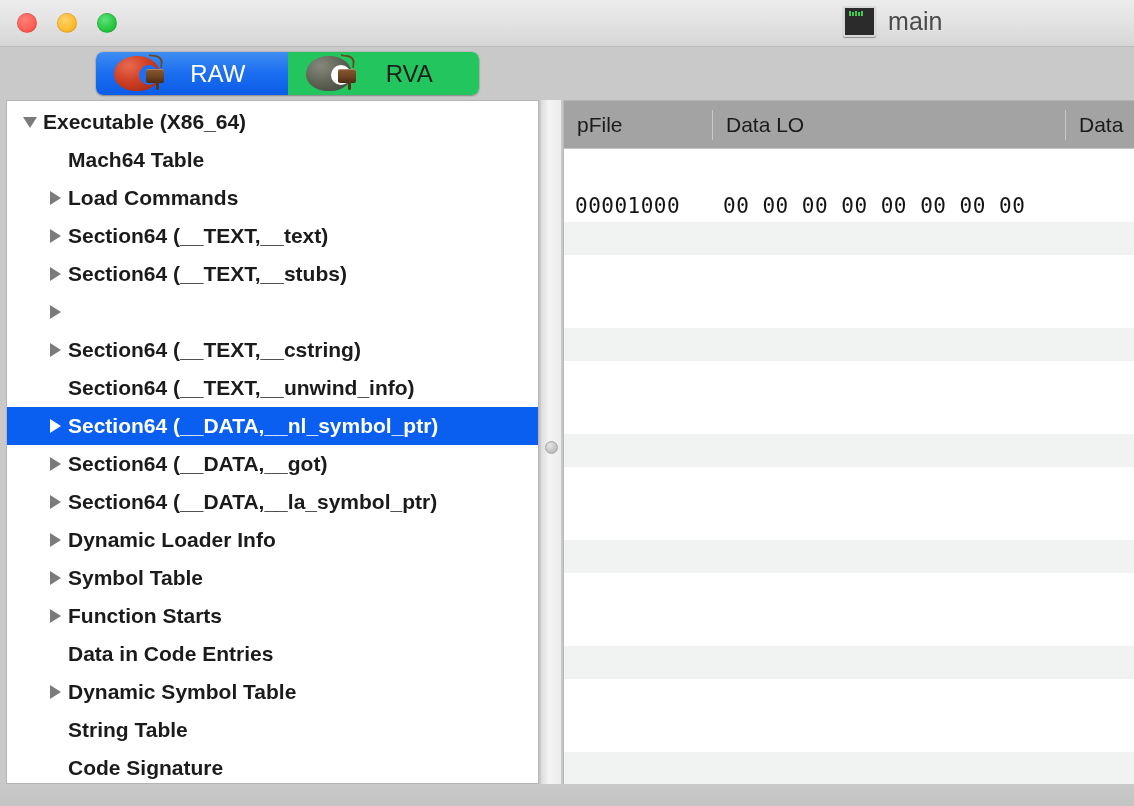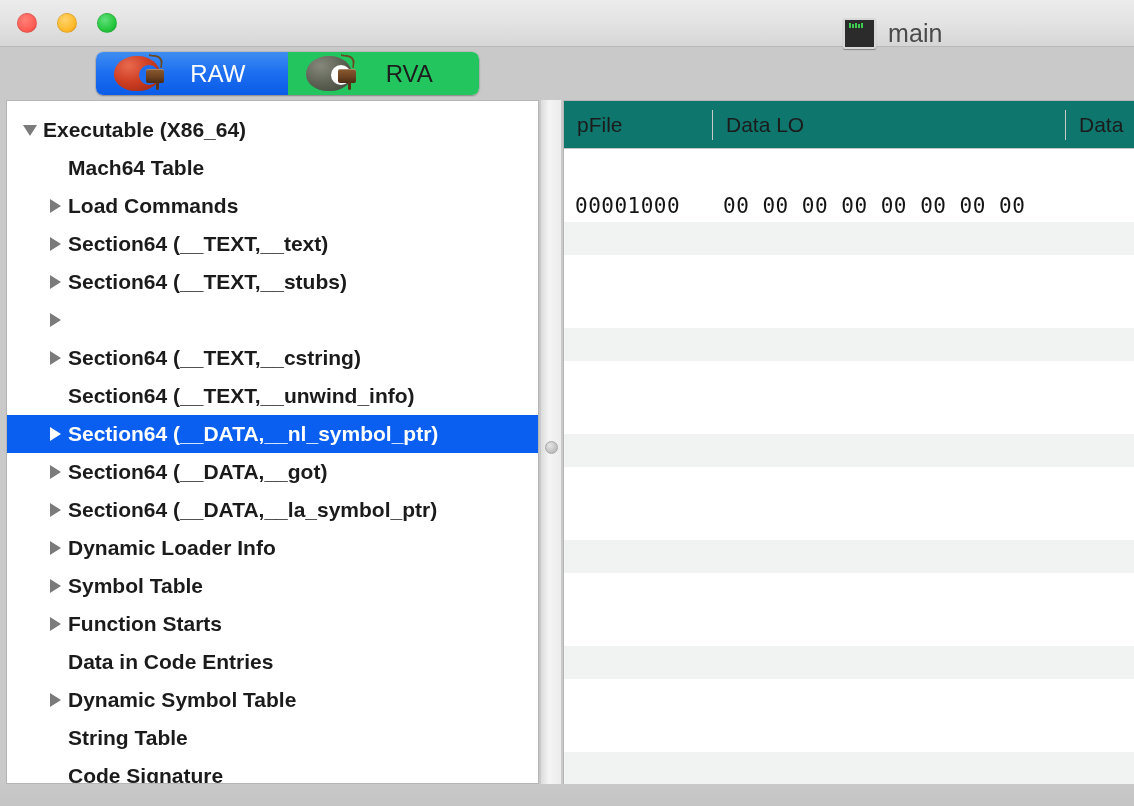--- a/index.html
+++ b/index.html
@@ -45,21 +45,21 @@
     border-radius: 50%;
     box-sizing: border-box;
   }
   .light.close  { background: radial-gradient(circle at 38% 32%, #ff8077 0%, #ff5f57 60%, #e8483f 100%); border: 1px solid rgba(0,0,0,.10); }
   .light.min    { background: radial-gradient(circle at 38% 32%, #ffd26b 0%, #febc2e 60%, #eda01b 100%); border: 1px solid rgba(0,0,0,.10); }
   .light.max    { background: radial-gradient(circle at 38% 32%, #5fe07a 0%, #28c840 60%, #18ab30 100%); border: 1px solid rgba(0,0,0,.10); }
 
   .title-block {
     position: absolute;
     left: 843px;
-    top: 18px;
+    top: 6px;
     display: flex;
     align-items: center;
     gap: 12px;
   }
   .doc-icon {
     width: 29px; height: 27px;
     background: #2b2b2b;
     border: 2px solid #d8d8d8;
     border-radius: 2px;
     box-shadow: 0 1px 1px rgba(0,0,0,.35);
@@ -183,21 +183,21 @@
     position: absolute;
     left: 6px; top: 3px;
     width: 533px;
     height: 684px;
     background: #ffffff;
     border: 1px solid #b5b5b5;
     box-sizing: border-box;
     overflow: hidden;
   }
 
-  .tree { padding-top: 10px; }
+  .tree { padding-top: 2px; }
   .tree-row {
     height: 38px;
     display: flex;
     align-items: center;
     padding-left: 12px;
     box-sizing: border-box;
     font-size: 21px;
     font-weight: bold;
     color: #1b1b1b;
     white-space: nowrap;
@@ -257,21 +257,21 @@
     border-top: 1px solid #b5b5b5;
     border-left: 1px solid #b5b5b5;
     box-sizing: border-box;
     overflow: hidden;
   }
 
   .table-head {
     height: 48px;
     display: flex;
     align-items: center;
-    background: #0f766e;
+    background: #a3a3a3;
     border-bottom: 1px solid #c4c4c4;
     box-sizing: border-box;
   }
   .th {
     font-size: 21px;
     color: #1b1b1b;
     padding-left: 13px;
     box-sizing: border-box;
     height: 30px;
     line-height: 30px;

